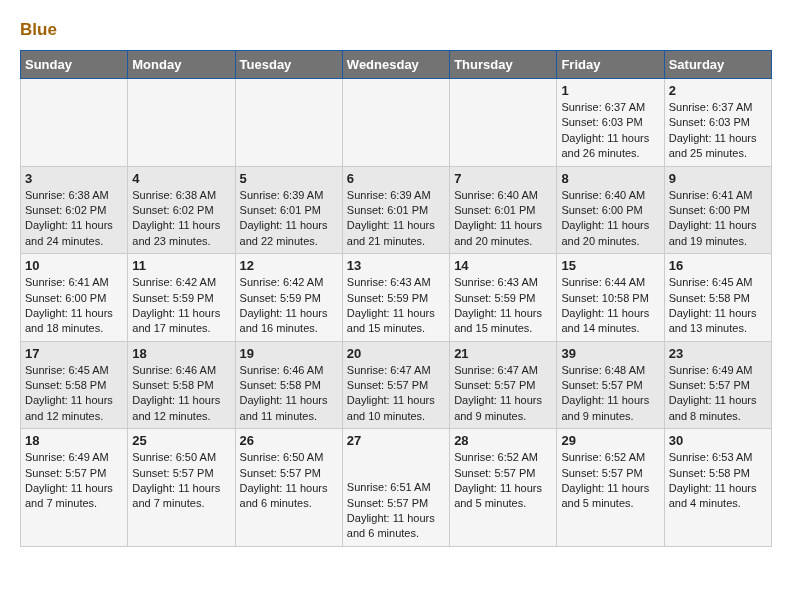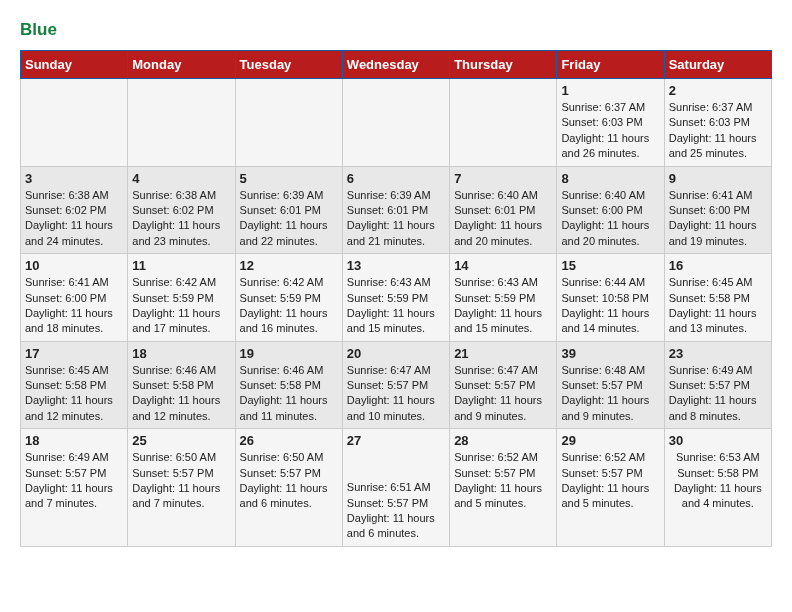--- a/index.html
+++ b/index.html
@@ -36,21 +36,21 @@
     }
     .subtitle {
       font-size: 16px;
       color: #444;
     }
     table {
       width: 100%;
       border-collapse: collapse;
     }
     thead tr th {
-      background-color: #b91c1c;
+      background-color: #737373;
       color: #fff;
       font-size: 13px;
       padding: 6px 4px;
       text-align: left;
       border: 1px solid #1a5aa5;
     }
     tbody tr td {
       vertical-align: top;
       border: 1px solid #ccc;
       padding: 4px 4px;
@@ -79,21 +79,21 @@
     .empty-cell {
       background-color: #f5f5f5;
     }
   </style>
 </head>
 <body>
 
 <div class="header">
   <div class="logo">
     <div>
-      <div style="font-size:17px; color:#15803d; font-weight:bold;">Blue</div>
+      <div style="font-size:17px; color:#a16207; font-weight:bold;">Blue</div>
     </div>
   </div>
   <div class="title-block">
     <div class="month-title"></div>
     <div class="subtitle"></div>
   </div>
 </div>
 
 <table>
   <thead>
@@ -291,19 +291,19 @@
 Daylight: 11 hours and 5 minutes.</div>
         </td>
         <td>
           <span class="day-num">29</span>
           <div class="day-info" style="white-space: pre-line;">Sunrise: 6:52 AM
 Sunset: 5:57 PM
 Daylight: 11 hours and 5 minutes.</div>
         </td>
         <td>
           <span class="day-num">30</span>
-          <div class="day-info" style="white-space: pre-line; text-align: center;">Sunrise: 6:53 AM
+          <div class="day-info" style="white-space: pre-line;">Sunrise: 6:53 AM
 Sunset: 5:58 PM
 Daylight: 11 hours and 4 minutes.</div>
         </td>
       </tr>
     </tbody>
 </table>
 
 </body></html>

